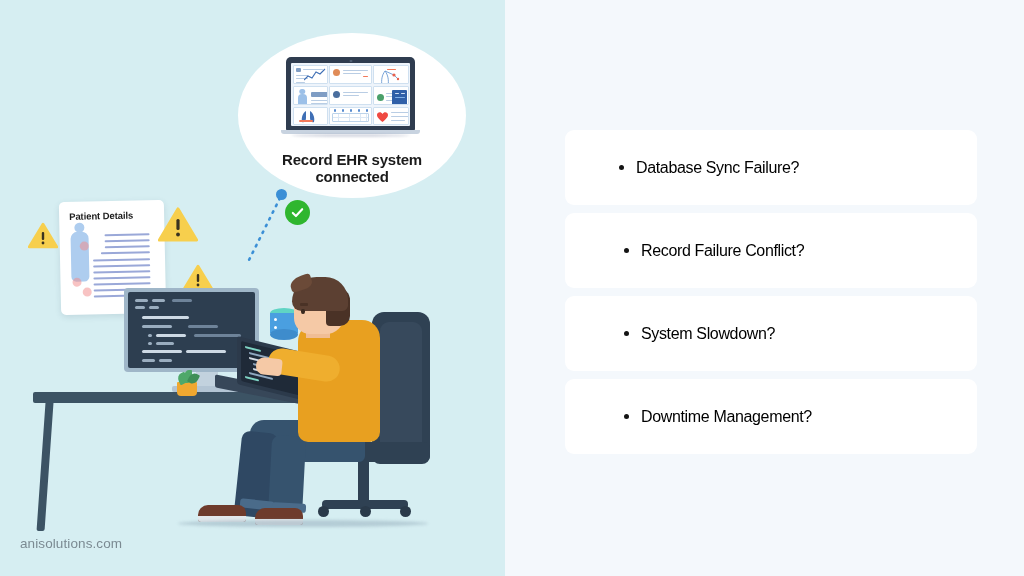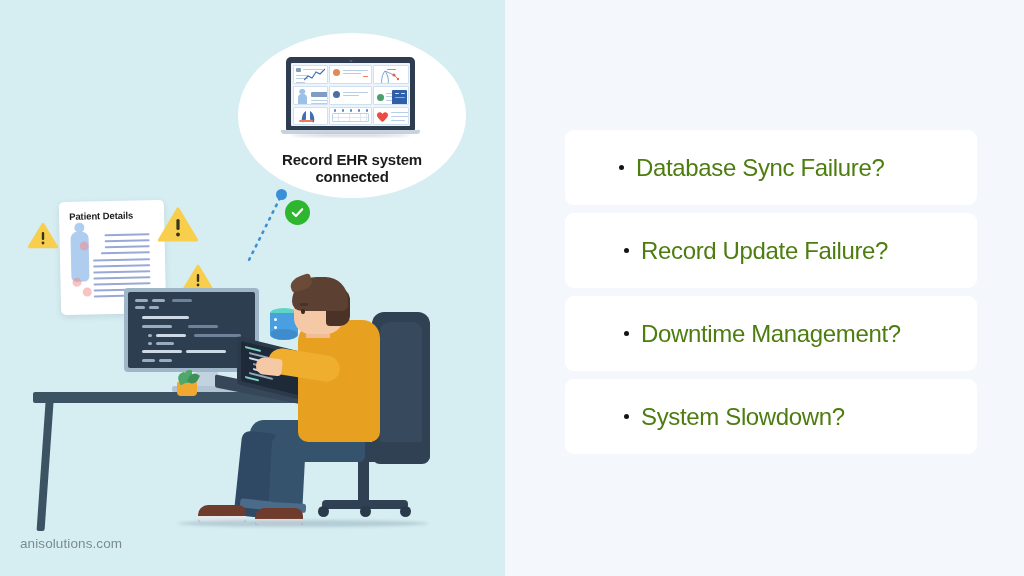--- a/index.html
+++ b/index.html
@@ -277,21 +277,21 @@
     padding-left: 54px;
   }
   .issue-card:nth-child(2),
   .issue-card:nth-child(3),
   .issue-card:nth-child(4) { padding-left: 59px; }
   .issue-row { display:flex; align-items:center; gap:12px; }
   .issue-bullet {
     width:5px; height:5px; border-radius:50%; background:#141414; flex:0 0 auto;
   }
   .issue-label {
-    font-size:24px; color:#4d7c0f; letter-spacing:-.35px; white-space:nowrap;
+    font-size:16px; color:#000000; letter-spacing:-.35px; white-space:nowrap;
   }
 </style>
 </head>
 <body>
 
 <div id="stage">
 
   <div id="left-panel">
 
     <div class="ellipse"></div>
@@ -544,34 +544,34 @@
       <div class="issue-card">
         <div class="issue-row">
           <span class="issue-bullet"></span>
           <span class="issue-label">Database Sync Failure?</span>
         </div>
       </div>
 
       <div class="issue-card">
         <div class="issue-row">
           <span class="issue-bullet"></span>
-          <span class="issue-label">Record Update Failure?</span>
+          <span class="issue-label">Record Failure Conflict?</span>
+        </div>
+      </div>
+
+      <div class="issue-card">
+        <div class="issue-row">
+          <span class="issue-bullet"></span>
+          <span class="issue-label">System Slowdown?</span>
         </div>
       </div>
 
       <div class="issue-card">
         <div class="issue-row">
           <span class="issue-bullet"></span>
           <span class="issue-label">Downtime Management?</span>
         </div>
       </div>
 
-      <div class="issue-card">
-        <div class="issue-row">
-          <span class="issue-bullet"></span>
-          <span class="issue-label">System Slowdown?</span>
-        </div>
-      </div>
-
     </div>
   </div>
 
 </div>
 
 </body></html>

